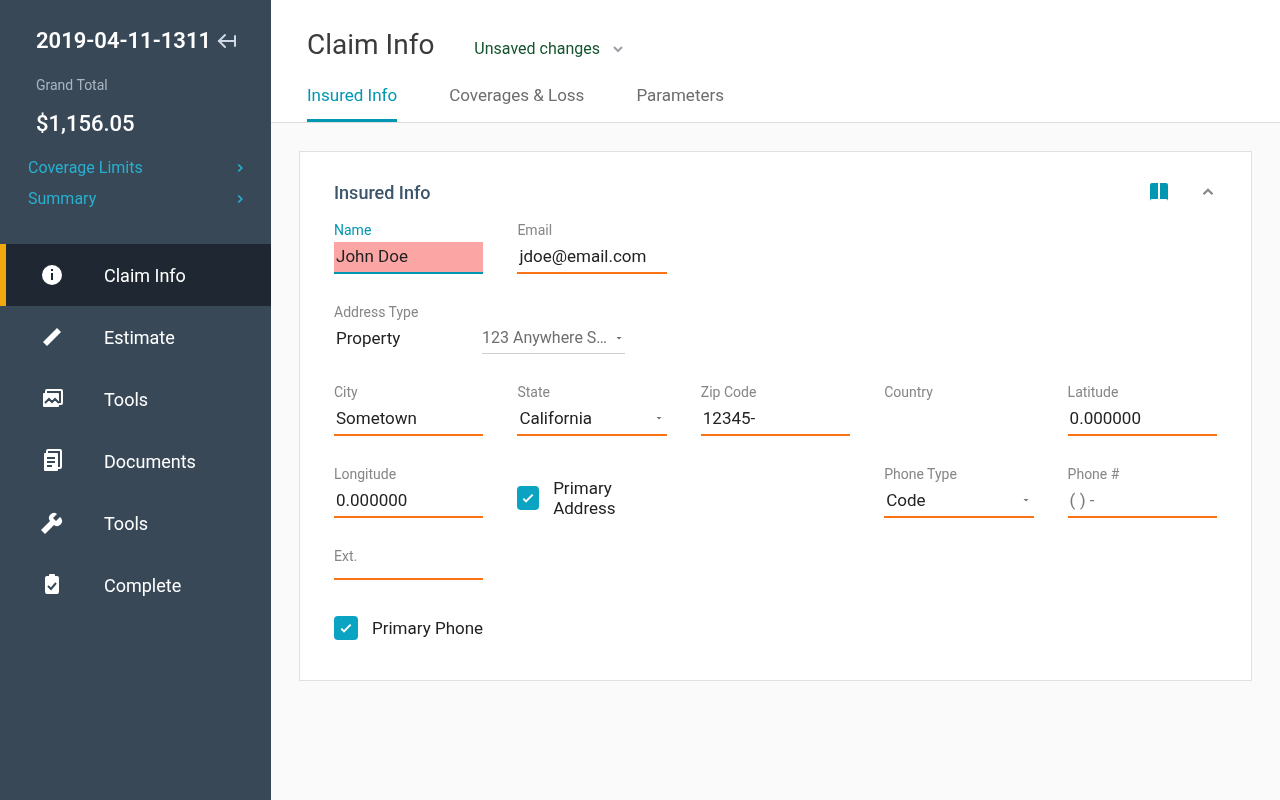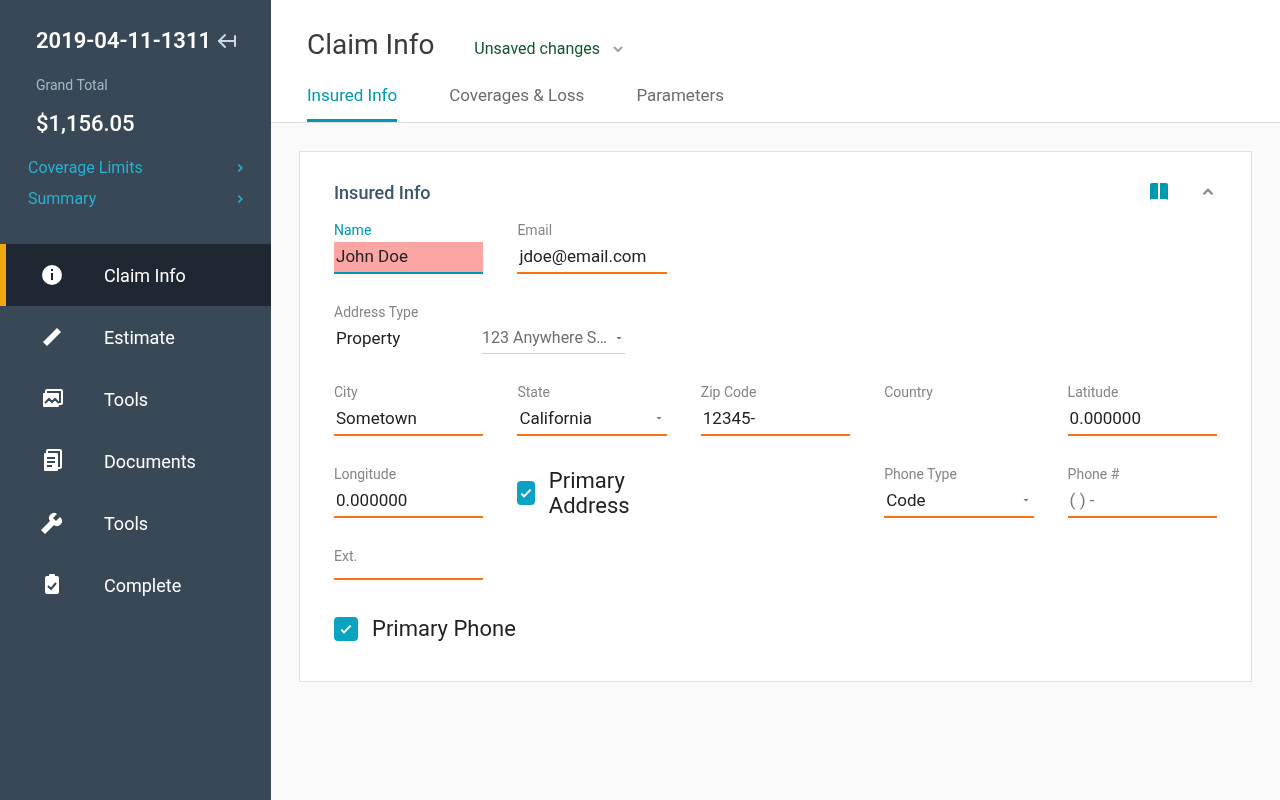--- a/index.html
+++ b/index.html
@@ -51,21 +51,21 @@
   .field { display: flex; flex-direction: column; }
   .field label { font-size: 14px; color: #868686; margin-bottom: 4px; }
   .field label.focused { color: #0097b2; }
   .field .value, .field input, .field .select-like { font-size: 17px; color: #222; border: none; border-bottom: 2px solid #f97316; padding: 4px 2px 6px 2px; background: transparent; outline: none; }
   .field.focused .value { background: #fca5a5; border-bottom: 2px solid #0097b2; }
   .select-like { display: flex; justify-content: space-between; align-items: center; cursor: pointer; }
   .select-like .caret { color: #777; font-size: 12px; }
   .addr-row { display: flex; align-items: flex-end; gap: 18px; }
   .addr-row .picker { display: flex; align-items: center; gap: 6px; color: #6e6e6e; font-size: 16px; cursor: pointer; border-bottom: 1px solid #cfcfcf; padding-bottom: 6px; }
 
-  .checkbox-row { display: flex; align-items: center; gap: 14px; font-size: 22px; color: #222; }
+  .checkbox-row { display: flex; align-items: center; gap: 14px; font-size: 17px; color: #222; }
   .chk { width: 24px; height: 24px; border-radius: 4px; background: #0aa3c2; display: flex; align-items: center; justify-content: center; color: #fff; cursor: pointer; }
 
   .span-1 { grid-column: span 1; }
   .span-3 { grid-column: 1 / -1; }
 
   svg { display: block; }
 </style>
 </head>
 <body>
 

